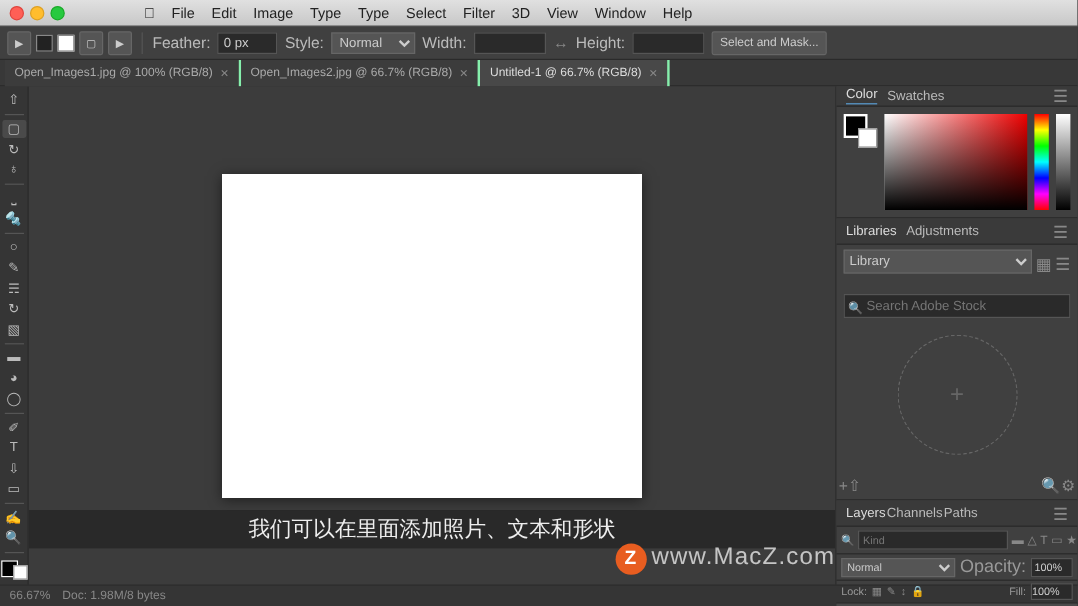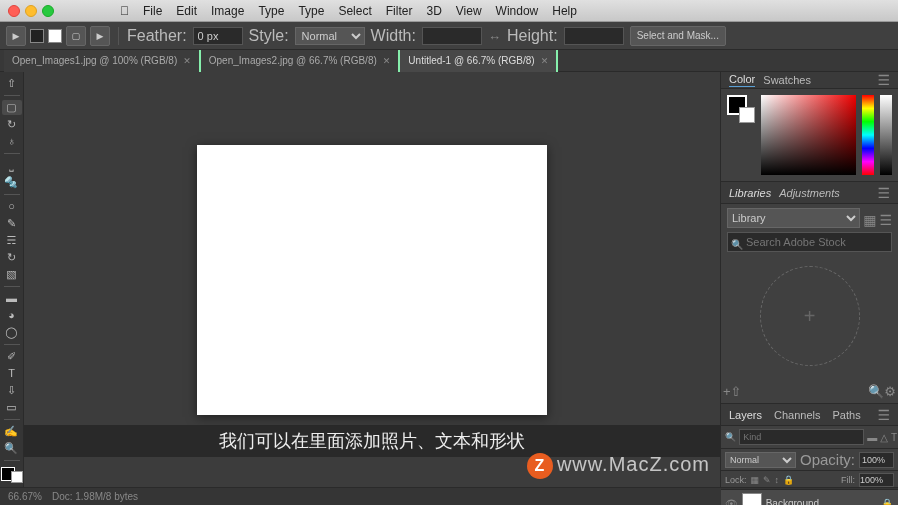--- a/index.html
+++ b/index.html
@@ -43,21 +43,21 @@
     .toolbar-group { display: flex; align-items: center; gap: 4px; }
     .toolbar-btn {
       width: 20px; height: 20px;
       background: #555;
       border: 1px solid #666;
       border-radius: 2px;
       display: flex; align-items: center; justify-content: center;
       cursor: pointer;
       font-size: 9px; color: #ccc;
     }
-    .toolbar-label { font-size: 16px; color: #bbb; }
+    .toolbar-label { font-size: 13px; color: #bbb; }
     .toolbar-input {
       height: 18px;
       background: #2a2a2a;
       border: 1px solid #555;
       color: #ccc;
       font-size: 11px;
       padding: 0 4px;
       width: 50px;
     }
     .toolbar-select {
@@ -157,21 +157,21 @@
       left: 0; right: 0;
       text-align: center;
       font-size: 18px;
       color: #eee;
       background: rgba(0,0,0,0.3);
       padding: 4px 0;
     }
     .watermark {
       position: absolute;
       bottom: 8px;
-      right: 10px;
+      right: 0;
       font-size: 20px;
       color: rgba(255,255,255,0.7);
       font-weight: 500;
       letter-spacing: 1px;
     }
     .watermark-z {
       background: #e85d20;
       color: white;
       border-radius: 50%;
       width: 26px; height: 26px;
@@ -191,21 +191,21 @@
       align-items: center;
       padding: 0 8px;
       font-size: 10px;
       color: #888;
       border-top: 1px solid #2a2a2a;
       gap: 10px;
     }
 
     
     .right-panel {
-      width: 178px;
+      width: 202px;
       background: #404040;
       border-left: 1px solid #2a2a2a;
       display: flex;
       flex-direction: column;
     }
 
     
     .panel-header {
       height: 22px;
       background: #3a3a3a;
@@ -249,21 +249,21 @@
     .libraries-panel { border-top: 1px solid #2a2a2a; }
     .lib-header {
       height: 22px;
       background: #3a3a3a;
       display: flex;
       align-items: center;
       padding: 0 8px;
       gap: 8px;
       border-bottom: 1px solid #2a2a2a;
     }
-    .lib-tab { font-size: 11px; color: #bbb; cursor: pointer; font-style: italic; }
+    .lib-tab { font-size: 11px; color: #bbb; cursor: pointer; }
     .lib-tab.active { color: #ddd; }
 
     .lib-content { padding: 4px 6px; }
     .lib-select {
       width: 100%;
       height: 20px;
       background: #555;
       border: 1px solid #666;
       color: #ccc;
       font-size: 11px;
@@ -296,21 +296,21 @@
     .lib-icon-btn { font-size: 13px; color: #888; cursor: pointer; }
 
     
     .layers-panel { flex: 1; border-top: 1px solid #2a2a2a; display: flex; flex-direction: column; }
     .layers-tabs {
       height: 22px;
       background: #3a3a3a;
       display: flex;
       align-items: center;
       padding: 0 8px;
-      gap: 12px;
+      gap: 1px;
       border-bottom: 1px solid #2a2a2a;
     }
     .layers-tab { font-size: 11px; color: #bbb; cursor: pointer; }
     .layers-tab.active { color: #ddd; }
 
     .layers-controls {
       padding: 3px 4px;
       display: flex;
       align-items: center;
       gap: 3px;
@@ -522,21 +522,21 @@
       </div>
     </div>
 
     <div class="libraries-panel">
       <div class="lib-header">
         <span class="lib-tab active">Libraries</span>
         <span class="lib-tab">Adjustments</span>
         <span style="margin-left:auto;font-size:14px;color:#888;cursor:pointer;">☰</span>
       </div>
       <div class="lib-content">
-        <div style="display:flex;gap:3px;align-items:center;margin-bottom:0;">
+        <div style="display:flex;gap:3px;align-items:center;margin-bottom:13px;">
           <select class="lib-select" style="flex:1;">
             <option>Library</option>
           </select>
           <span style="font-size:14px;color:#888;cursor:pointer;">▦</span>
           <span style="font-size:14px;color:#888;cursor:pointer;">☰</span>
         </div>
         <div style="position:relative;">
           <span style="position:absolute;left:4px;top:50%;transform:translateY(-50%);font-size:10px;color:#666;">🔍</span>
           <input class="lib-search" type="text" placeholder="Search Adobe Stock" style="padding-left: 18px;">
         </div>

